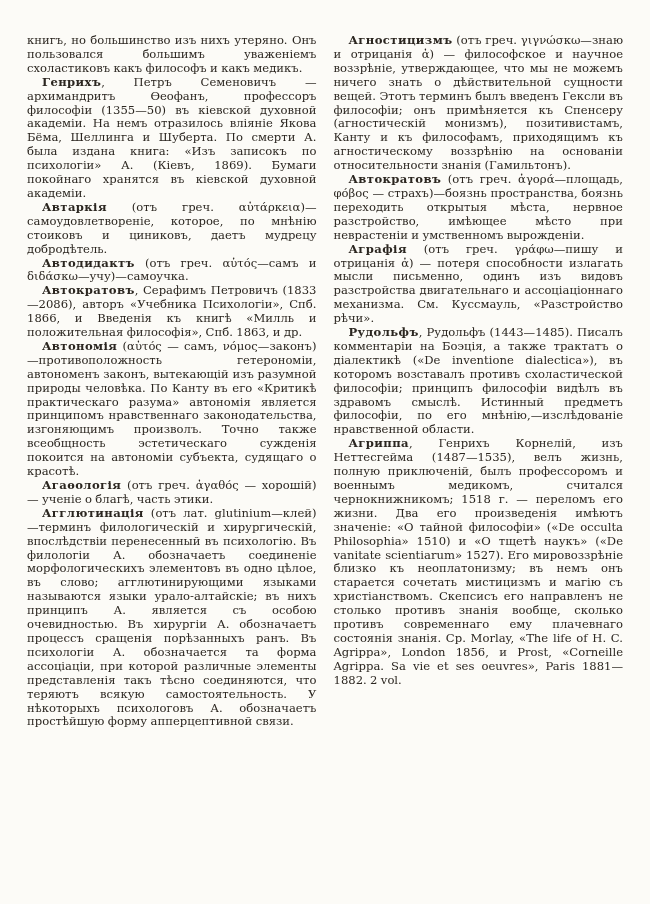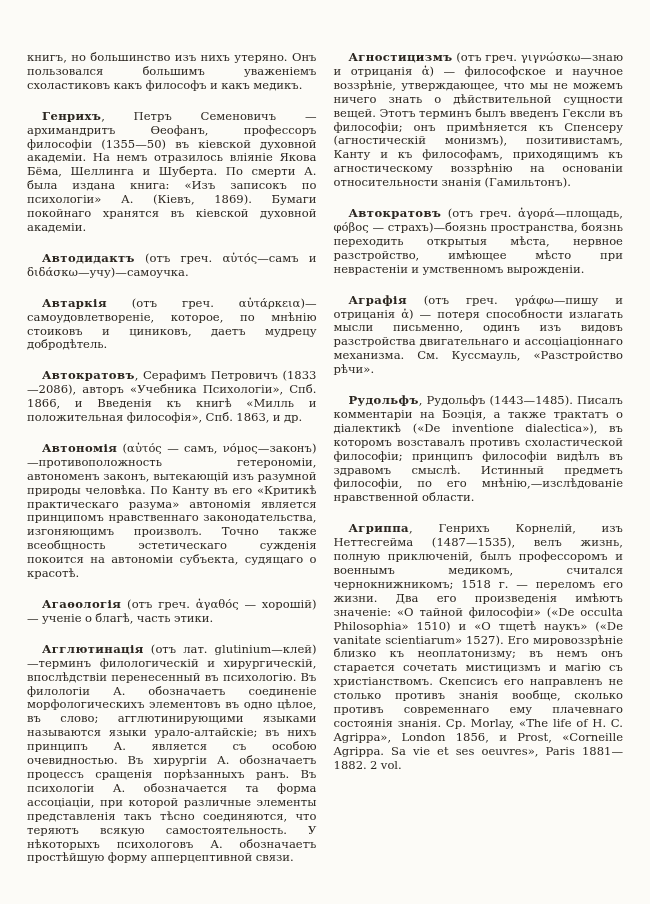--- a/index.html
+++ b/index.html
@@ -42,43 +42,42 @@
   .column {
     flex: 1 1 0;
     min-width: 0;
     text-align: justify;
     font-size: 11.6px;
     line-height: 13.9px;
     word-spacing: -0.3px;
   }
   .entry {
     text-indent: 15px;
-    margin-top: 17px;
   }
   .entry.no-indent {
     text-indent: 0;
   }
   .headword {
     font-weight: bold;
     letter-spacing: 0.4px;
   }
 </style>
 </head>
 <body>
 
 <div class="page">
 
 
   <main class="columns">
 
     <section class="column">
       <p class="entry no-indent"><b class="headword"></b><span class="entry-text">книгъ, но большинство изъ нихъ утеряно. Онъ пользовался большимъ уваженіемъ схоластиковъ какъ философъ и какъ медикъ.</span></p>
       <p class="entry"><b class="headword">Генрихъ</b><span class="entry-text">, Петръ Семеновичъ — архимандритъ Ѳеофанъ, профессоръ философіи (1355—50) въ кіевской духовной академіи. На немъ отразилось вліяніе Якова Бёма, Шеллинга и Шуберта. По смерти А. была издана книга: «Изъ записокъ по психологіи» А. (Кіевъ, 1869). Бумаги покойнаго хранятся въ кіевской духовной академіи.</span></p>
+      <p class="entry"><b class="headword">Автаркія</b><span class="entry-text"> (отъ греч. αὐτάρκεια)—самоудовлетвореніе, которое, по мнѣнію стоиковъ и циниковъ, даетъ мудрецу добродѣтель.</span></p>
       <p class="entry"><b class="headword">Автодидактъ</b><span class="entry-text"> (отъ греч. αὐτός—самъ и διδάσκω—учу)—самоучка.</span></p>
-      <p class="entry"><b class="headword">Автаркія</b><span class="entry-text"> (отъ греч. αὐτάρκεια)—самоудовлетвореніе, которое, по мнѣнію стоиковъ и циниковъ, даетъ мудрецу добродѣтель.</span></p>
       <p class="entry"><b class="headword">Автократовъ</b><span class="entry-text">, Серафимъ Петровичъ (1833—2086), авторъ «Учебника Психологіи», Спб. 1866, и Введенія къ книгѣ «Милль и положительная философія», Спб. 1863, и др.</span></p>
       <p class="entry"><b class="headword">Автономія</b><span class="entry-text"> (αὐτός — самъ, νόμος—законъ)—противоположность гетерономіи, автономенъ законъ, вытекающій изъ разумной природы человѣка. По Канту въ его «Критикѣ практическаго разума» автономія является принципомъ нравственнаго законодательства, изгоняющимъ произволъ. Точно также всеобщность эстетическаго сужденія покоится на автономіи субъекта, судящаго о красотѣ.</span></p>
       <p class="entry"><b class="headword">Агаѳологія</b><span class="entry-text"> (отъ греч. ἀγαθός — хорошій) — ученіе о благѣ, часть этики.</span></p>
       <p class="entry"><b class="headword">Агглютинація</b><span class="entry-text"> (отъ лат. glutinium—клей)—терминъ филологическій и хирургическій, впослѣдствіи перенесенный въ психологію. Въ филологіи А. обозначаетъ соединеніе морфологическихъ элементовъ въ одно цѣлое, въ слово; агглютинирующими языками называются языки урало-алтайскіе; въ нихъ принципъ А. является съ особою очевидностью. Въ хирургіи А. обозначаетъ процессъ сращенія порѣзанныхъ ранъ. Въ психологіи А. обозначается та форма ассоціаціи, при которой различные элементы представленія такъ тѣсно соединяются, что теряютъ всякую самостоятельность. У нѣкоторыхъ психологовъ А. обозначаетъ простѣйшую форму апперцептивной связи.</span></p>
     </section>
 
     <section class="column">
       <p class="entry"><b class="headword">Агностицизмъ</b><span class="entry-text"> (отъ греч. γιγνώσκω—знаю и отрицанія ἀ) — философское и научное воззрѣніе, утверждающее, что мы не можемъ ничего знать о дѣйствительной сущности вещей. Этотъ терминъ былъ введенъ Гексли въ философіи; онъ примѣняется къ Спенсеру (агностическій монизмъ), позитивистамъ, Канту и къ философамъ, приходящимъ къ агностическому воззрѣнію на основаніи относительности знанія (Гамильтонъ).</span></p>
       <p class="entry"><b class="headword">Автократовъ</b><span class="entry-text"> (отъ греч. ἀγορά—площадь, φόβος — страхъ)—боязнь пространства, боязнь переходить открытыя мѣста, нервное разстройство, имѣющее мѣсто при неврастеніи и умственномъ вырожденіи.</span></p>
       <p class="entry"><b class="headword">Аграфія</b><span class="entry-text"> (отъ греч. γράφω—пишу и отрицанія ἀ) — потеря способности излагать мысли письменно, одинъ изъ видовъ разстройства двигательнаго и ассоціаціоннаго механизма. См. Куссмауль, «Разстройство рѣчи».</span></p>

